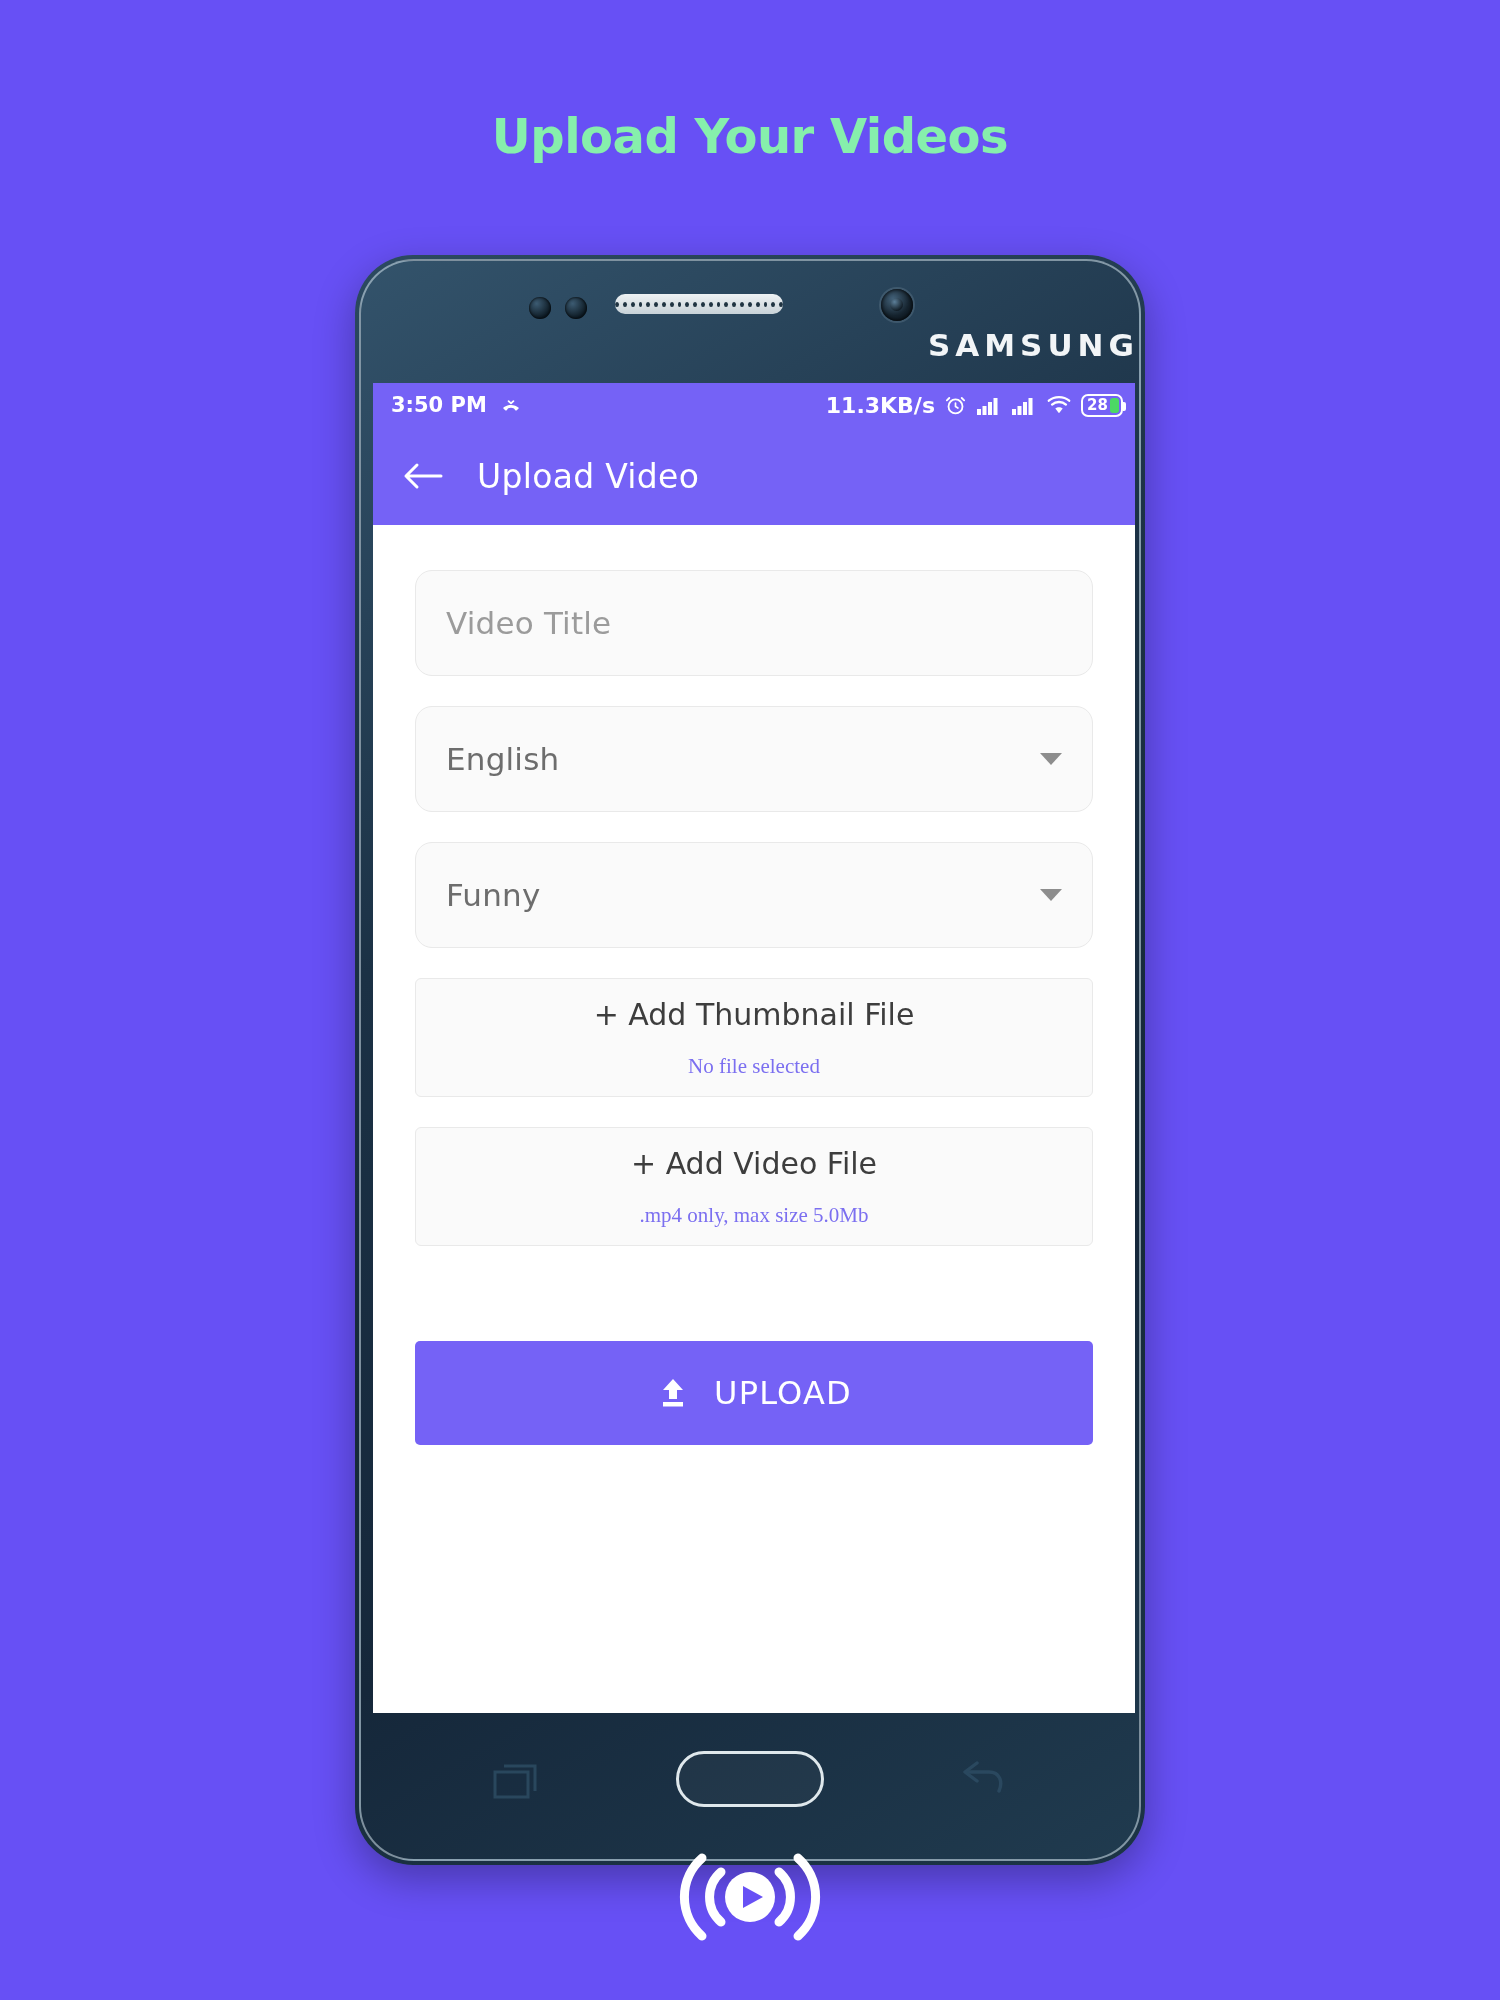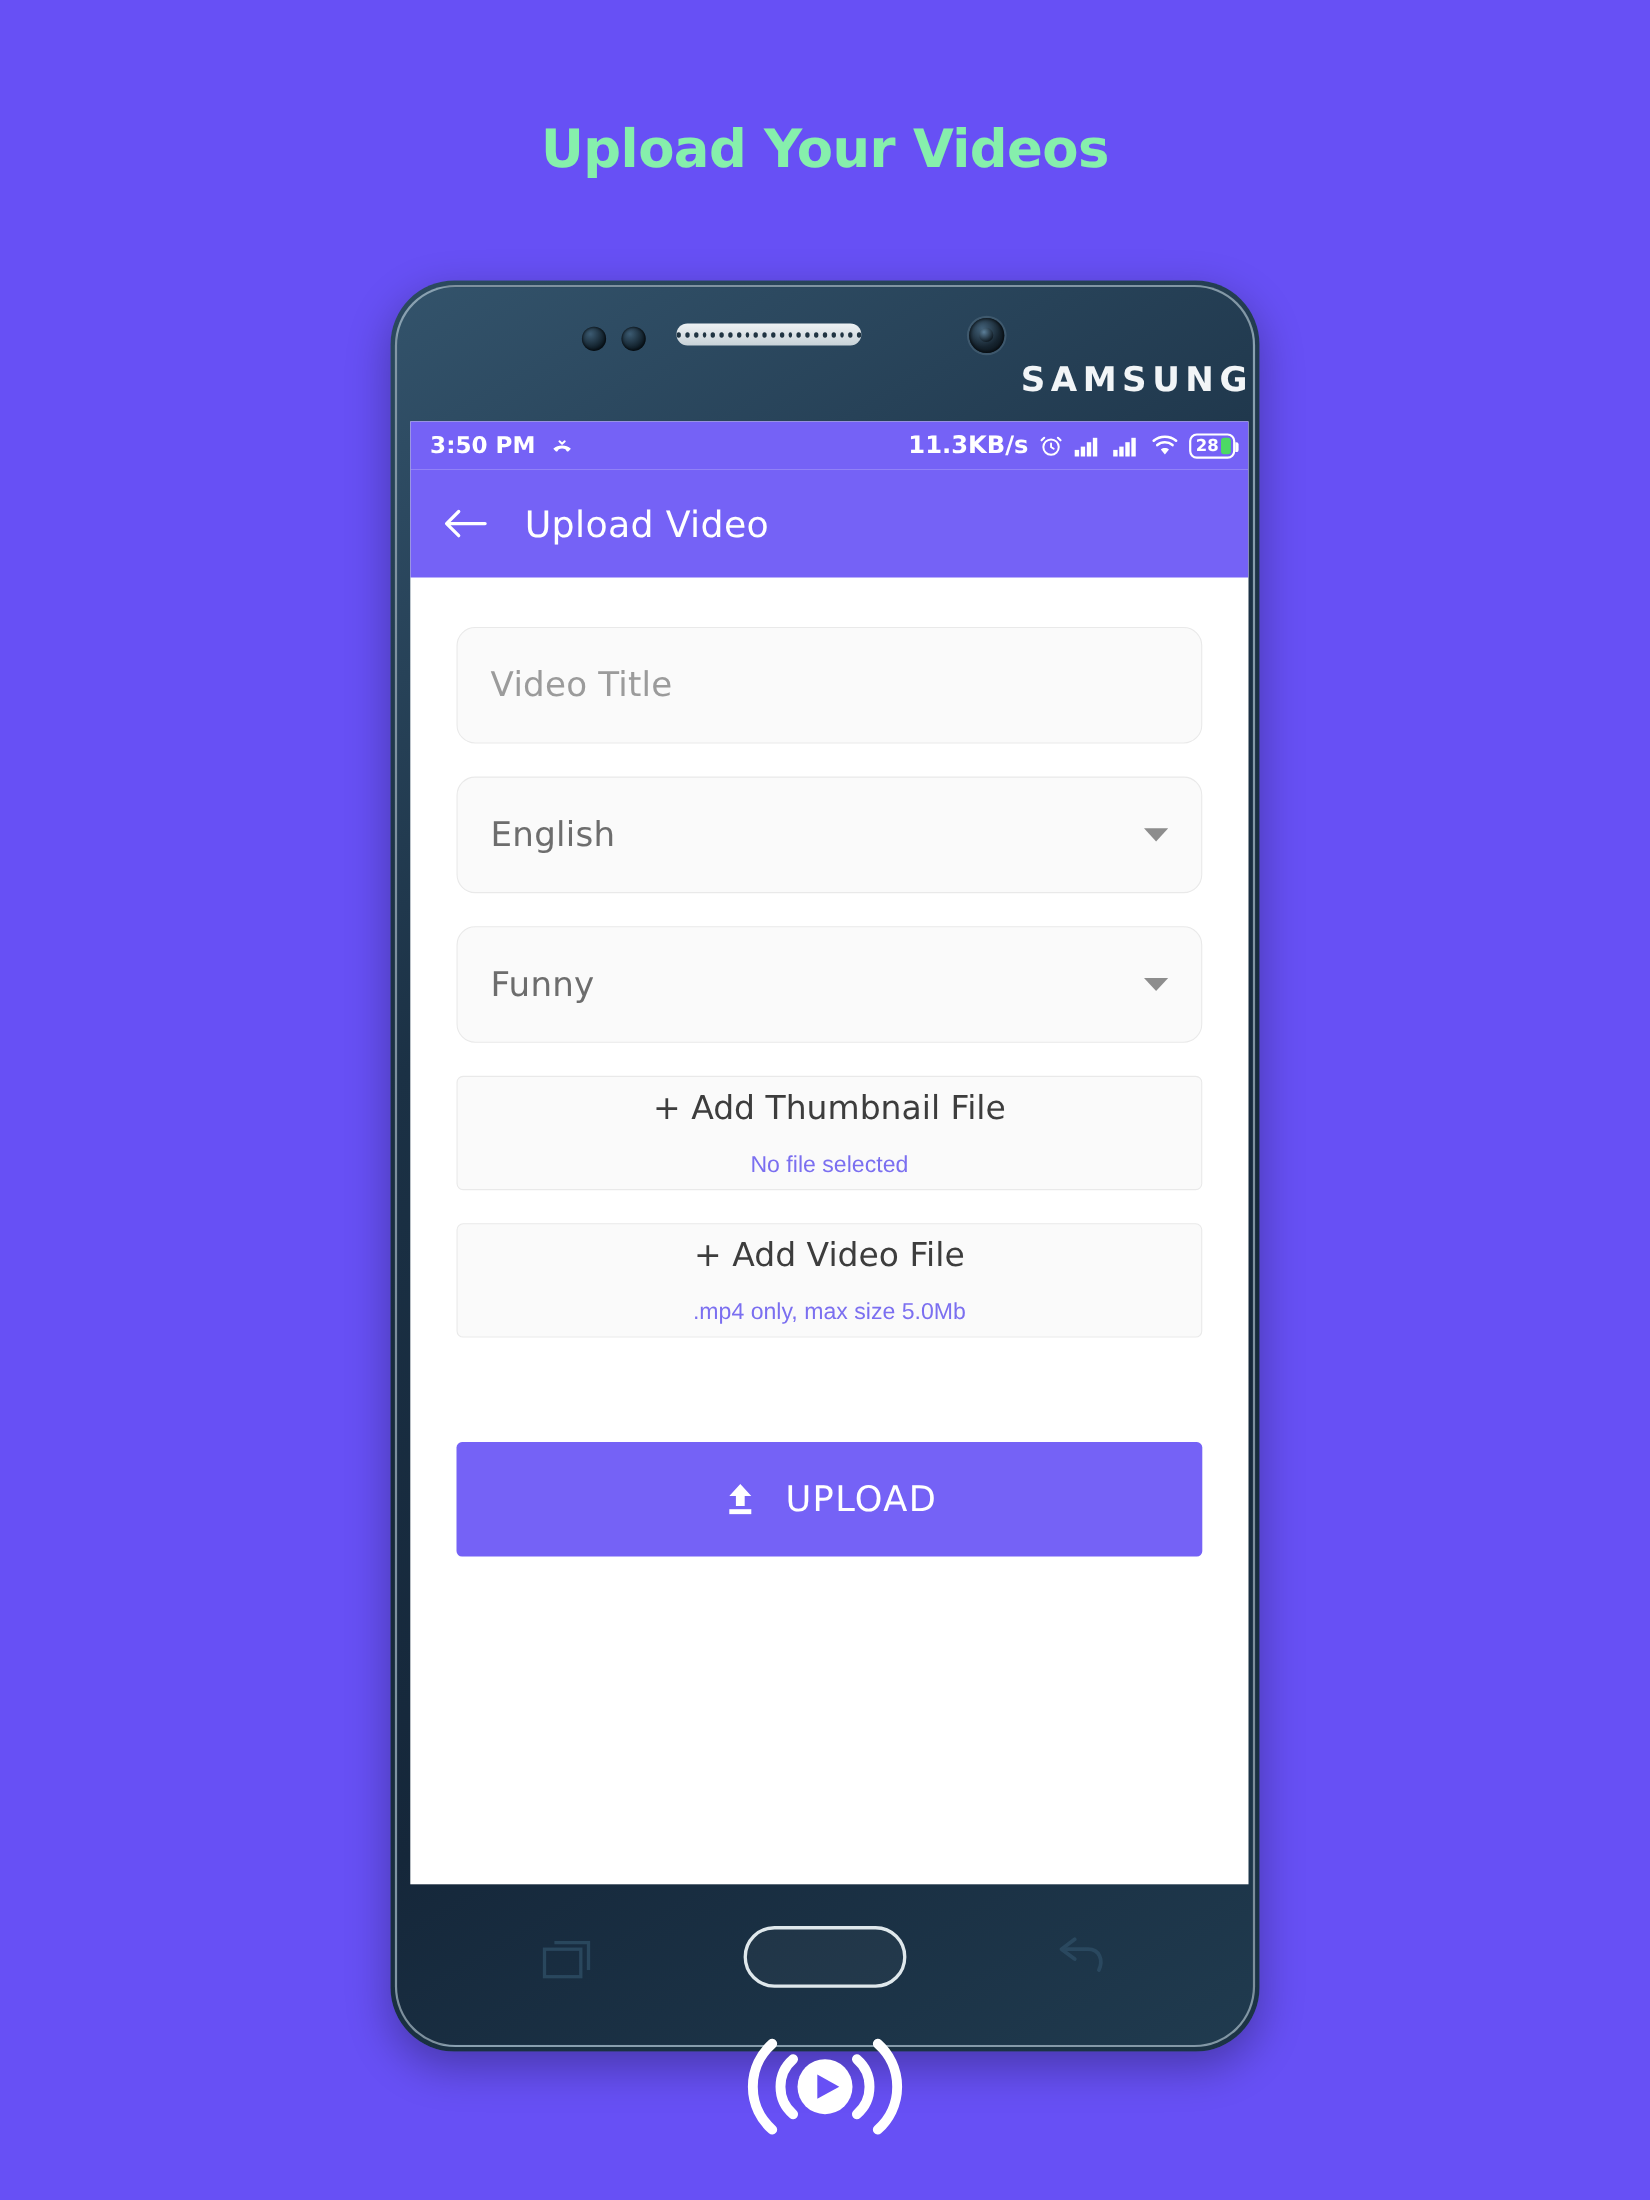--- a/index.html
+++ b/index.html
@@ -228,36 +228,36 @@
     border-left: 11px solid transparent;
     border-right: 11px solid transparent;
     border-top: 12px solid #8d8d8d;
   }
 
   .filebox {
     background: #fafafa;
     border: 1px solid #e9e9e9;
     border-radius: 6px;
     margin-bottom: 30px;
-    height: 104px;
+    height: 119px;
     display: flex;
     flex-direction: column;
     align-items: center;
     justify-content: center;
     gap: 22px;
   }
   .filebox-title {
     font-size: 30px;
     color: #3d3d3d;
     font-family: "DejaVu Sans", sans-serif;
   }
   .filebox-sub {
     font-size: 21px;
     color: #7b6ff0;
-    font-family: Liberation Sans, sans-serif;
+    font-family: Liberation Serif, serif;
     text-align: right;
   }
 
   #upload-button {
     margin-top: 95px;
     height: 104px;
     background: #7562f6;
     border-radius: 5px;
     display: flex;
     align-items: center;

